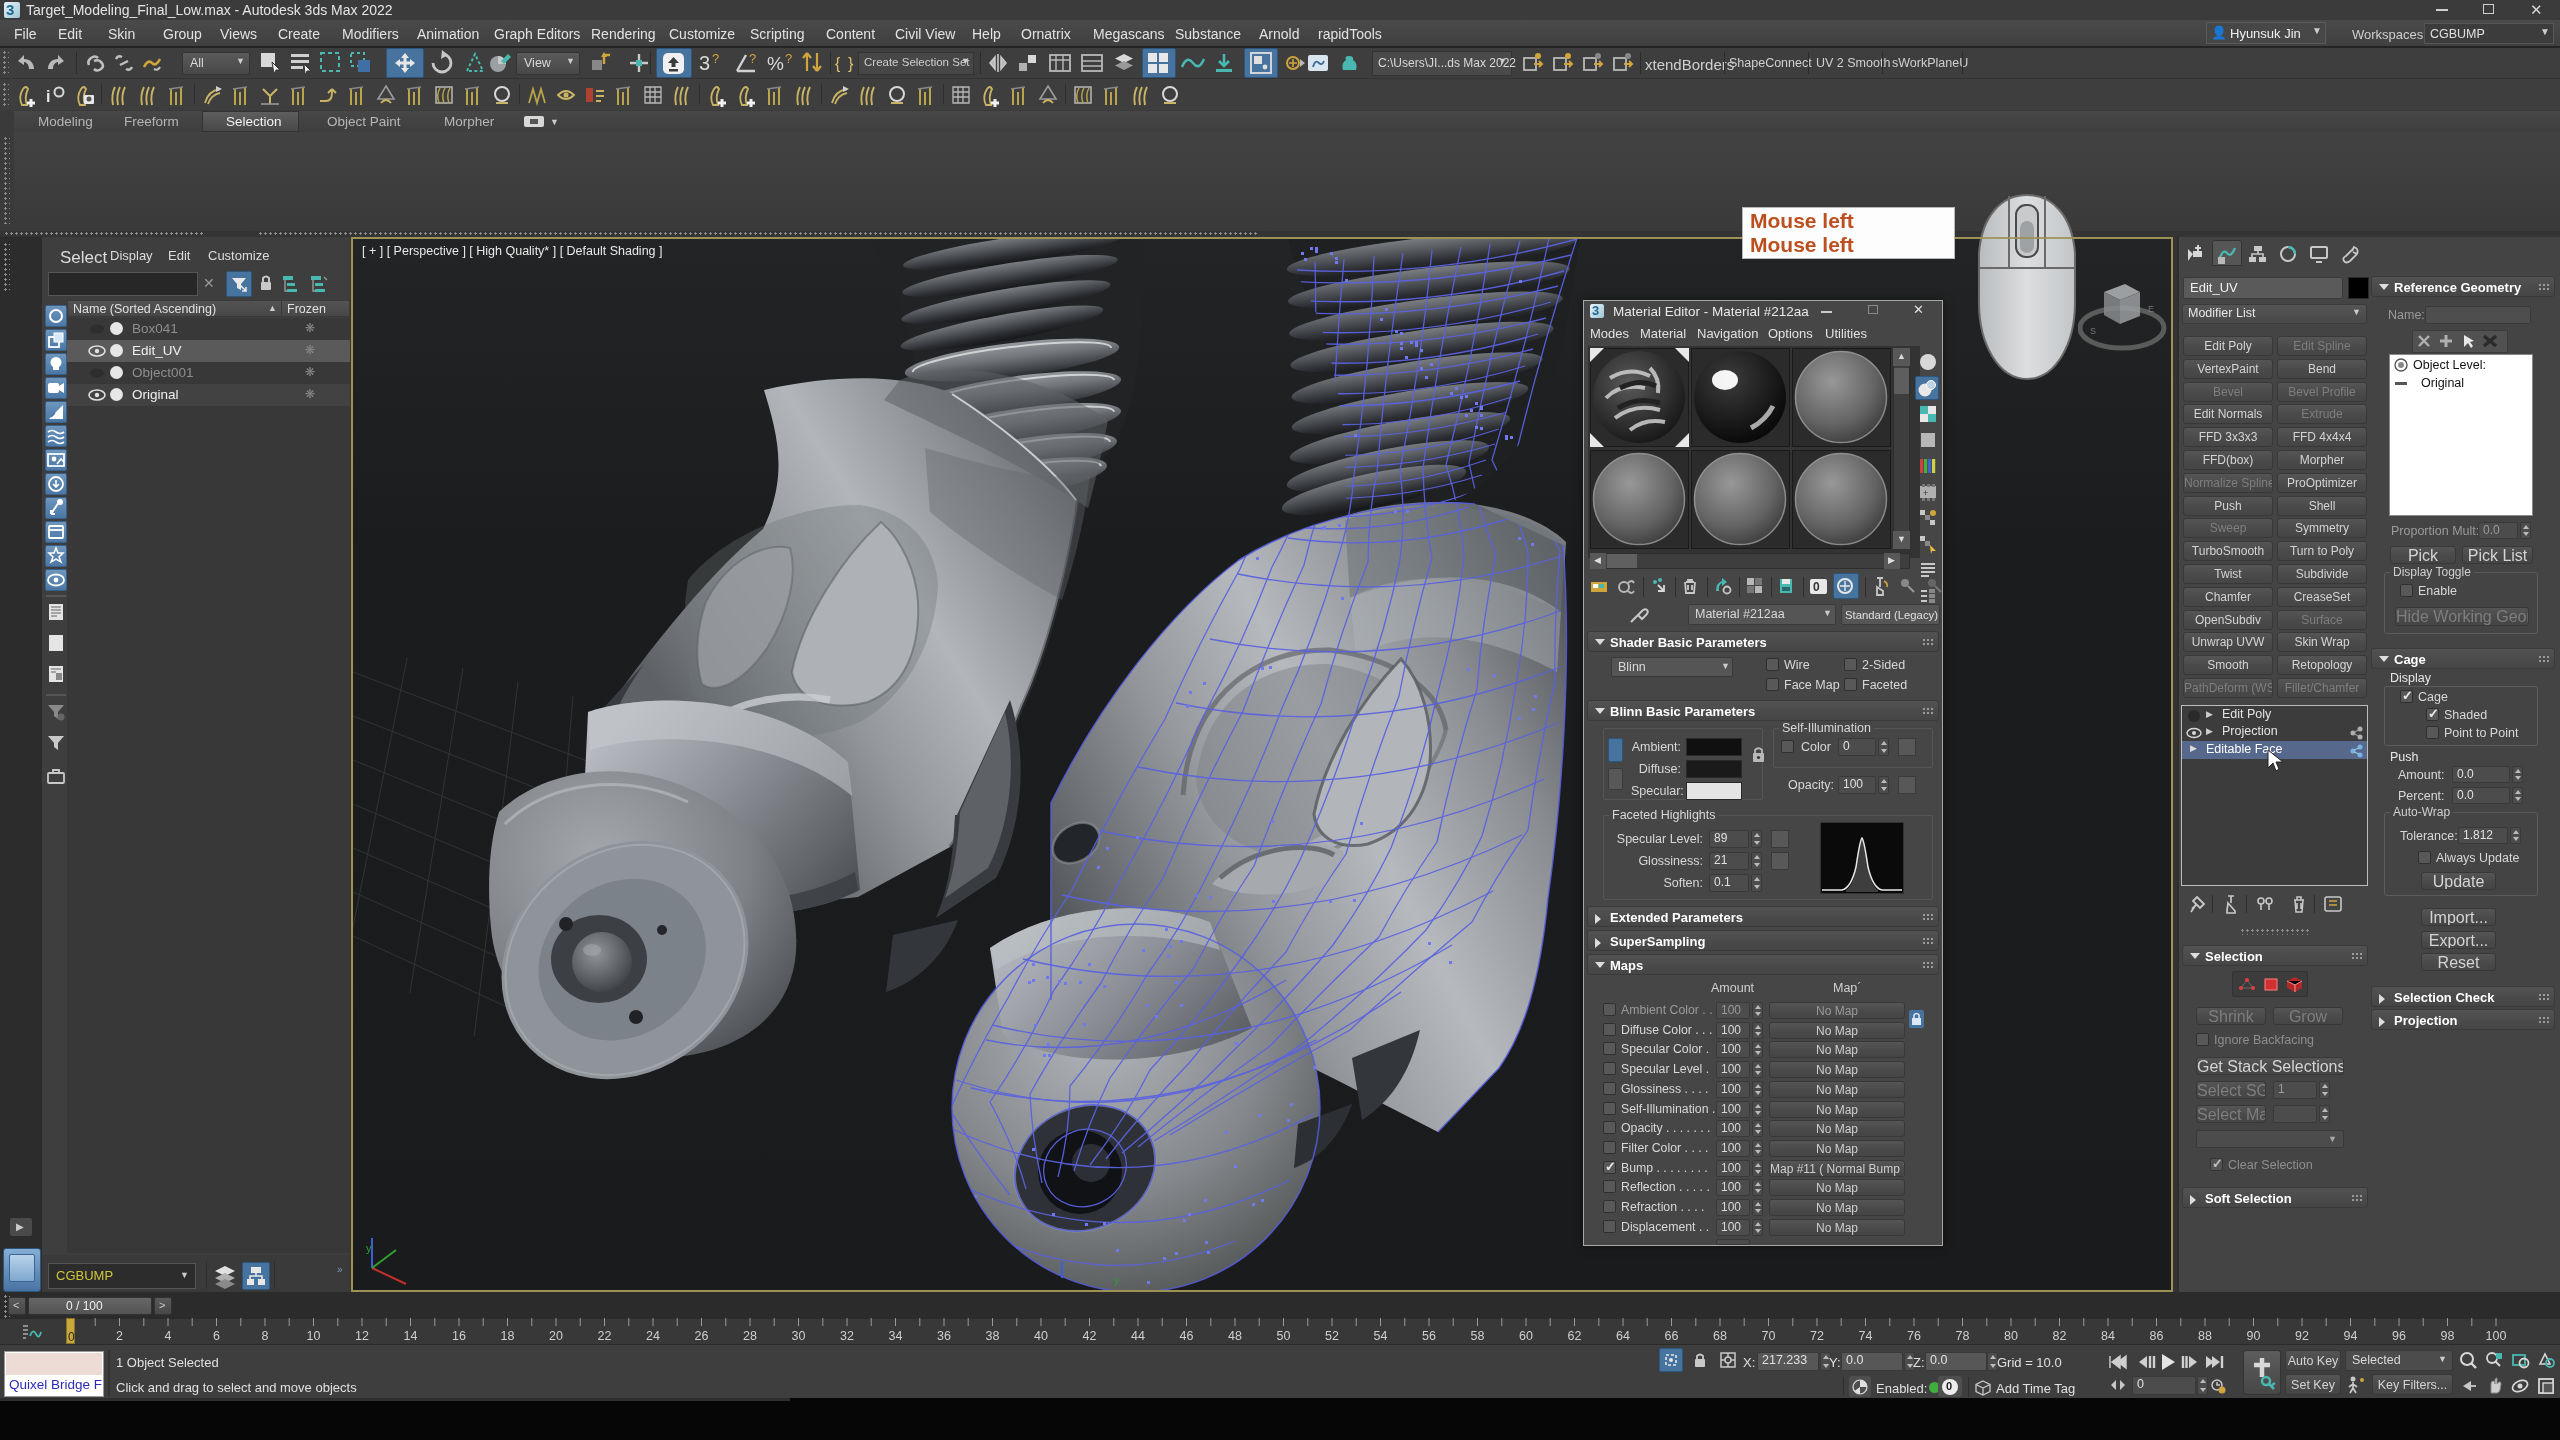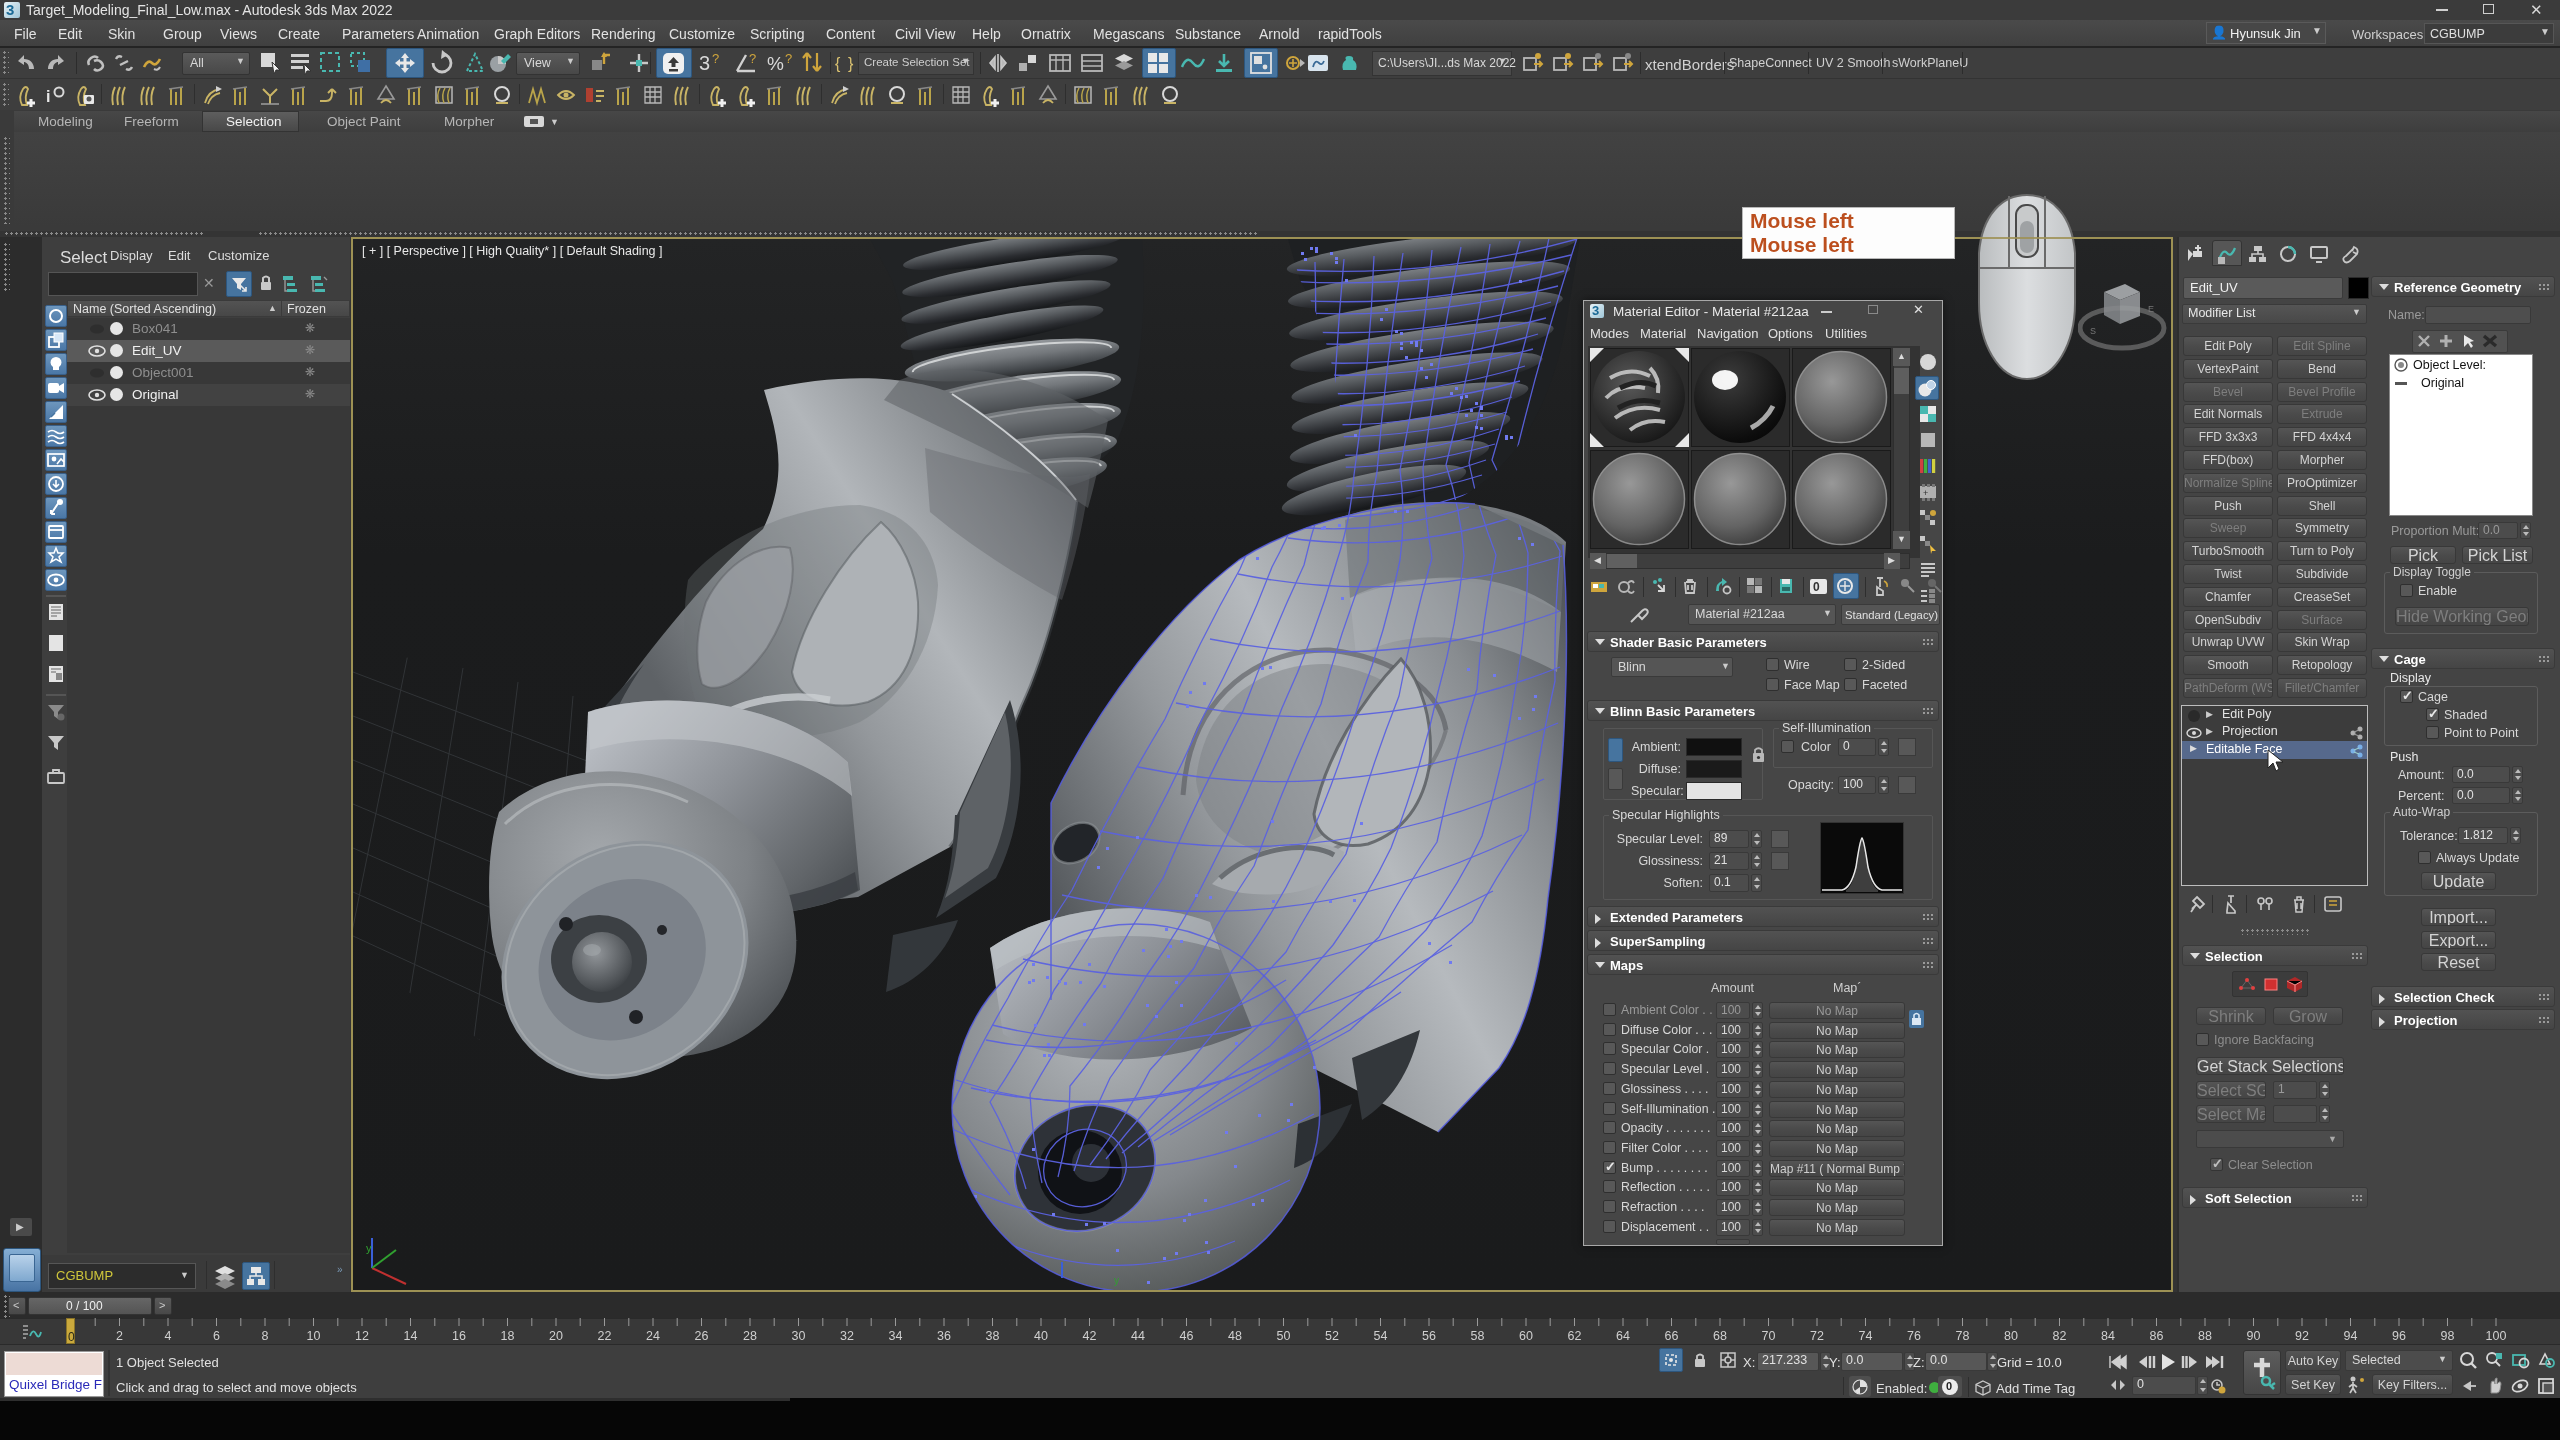--- a/index.html
+++ b/index.html
@@ -42,21 +42,21 @@
 <div class="abs" style="left:2436px;top:9px;width:12px;height:2px;background:#cfcfcf"></div>
 <div class="abs" style="left:2483px;top:4px;width:11px;height:10px;border:1.5px solid #cfcfcf"></div>
 <div class="tx" style="left:2530px;top:1px;font-size:15px;color:#d8d8d8">✕</div>
 <div class="abs" style="left:0;top:20px;width:2560px;height:26px;background:linear-gradient(#4a4a4a,#404040)"></div>
 <div class="tx" style="left:14px;top:26px;font-size:14px;color:#e2e2e2">File</div>
 <div class="tx" style="left:58px;top:26px;font-size:14px;color:#e2e2e2">Edit</div>
 <div class="tx" style="left:108px;top:26px;font-size:14px;color:#e2e2e2">Skin</div>
 <div class="tx" style="left:163px;top:26px;font-size:14px;color:#e2e2e2">Group</div>
 <div class="tx" style="left:220px;top:26px;font-size:14px;color:#e2e2e2">Views</div>
 <div class="tx" style="left:278px;top:26px;font-size:14px;color:#e2e2e2">Create</div>
-<div class="tx" style="left:342px;top:26px;font-size:14px;color:#e2e2e2">Parameters</div>
+<div class="tx" style="left:342px;top:26px;font-size:14px;color:#e2e2e2">Modifiers</div>
 <div class="tx" style="left:417px;top:26px;font-size:14px;color:#e2e2e2">Animation</div>
 <div class="tx" style="left:494px;top:26px;font-size:14px;color:#e2e2e2">Graph Editors</div>
 <div class="tx" style="left:591px;top:26px;font-size:14px;color:#e2e2e2">Rendering</div>
 <div class="tx" style="left:669px;top:26px;font-size:14px;color:#e2e2e2">Customize</div>
 <div class="tx" style="left:750px;top:26px;font-size:14px;color:#e2e2e2">Scripting</div>
 <div class="tx" style="left:826px;top:26px;font-size:14px;color:#e2e2e2">Content</div>
 <div class="tx" style="left:895px;top:26px;font-size:14px;color:#e2e2e2">Civil View</div>
 <div class="tx" style="left:972px;top:26px;font-size:14px;color:#e2e2e2">Help</div>
 <div class="tx" style="left:1021px;top:26px;font-size:14px;color:#e2e2e2">Ornatrix</div>
 <div class="tx" style="left:1093px;top:26px;font-size:14px;color:#e2e2e2">Megascans</div>
@@ -1231,21 +1231,21 @@
 <div class="cb" style="left:1781px;top:740px"></div>
 <div class="tx" style="left:1801px;top:740px;font-size:12.5px">Color</div>
 <div class="fld" style="left:1838px;top:738px;width:38px;height:18px">0</div>
 <div class="spin" style="left:1878px;top:738px;height:18px"></div>
 <div class="abs" style="left:1898px;top:738px;width:18px;height:18px;background:#585858;border:1px solid #3a3a3a"></div>
 <div class="tx" style="left:1788px;top:778px;font-size:12.5px">Opacity:</div>
 <div class="fld" style="left:1838px;top:776px;width:38px;height:18px">100</div>
 <div class="spin" style="left:1878px;top:776px;height:18px"></div>
 <div class="abs" style="left:1898px;top:776px;width:18px;height:18px;background:#585858;border:1px solid #3a3a3a"></div>
 <div class="abs" style="left:1603px;top:815px;width:330px;height:85px;border:1px solid #565656;border-radius:2px"></div>
-<div class="tx" style="left:1609px;top:808px;font-size:12.5px;background:#464646;padding:0 3px">Specular Highlights</div>
+<div class="tx" style="left:1609px;top:808px;font-size:12.5px;background:#464646;padding:0 3px">Faceted Highlights</div>
 <div class="tx" style="left:1613px;top:832px;font-size:12.5px;width:90px;text-align:right">Specular Level:</div>
 <div class="fld" style="left:1709px;top:830px;width:40px;height:18px">89</div>
 <div class="spin" style="left:1751px;top:830px;height:18px"></div>
 <div class="tx" style="left:1613px;top:854px;font-size:12.5px;width:90px;text-align:right">Glossiness:</div>
 <div class="fld" style="left:1709px;top:852px;width:40px;height:18px">21</div>
 <div class="spin" style="left:1751px;top:852px;height:18px"></div>
 <div class="tx" style="left:1613px;top:876px;font-size:12.5px;width:90px;text-align:right">Soften:</div>
 <div class="fld" style="left:1709px;top:874px;width:40px;height:18px">0.1</div>
 <div class="spin" style="left:1751px;top:874px;height:18px"></div>
 <div class="abs" style="left:1771px;top:830px;width:18px;height:18px;background:#585858;border:1px solid #3a3a3a"></div>

